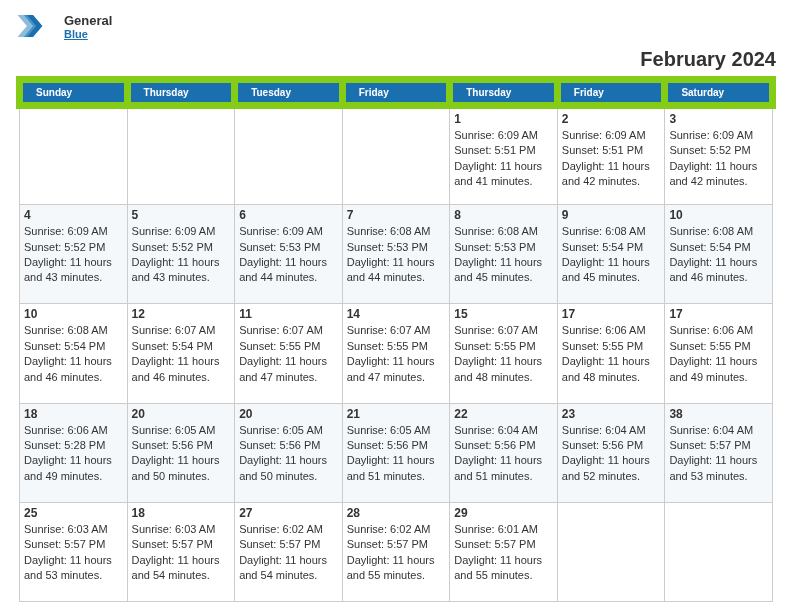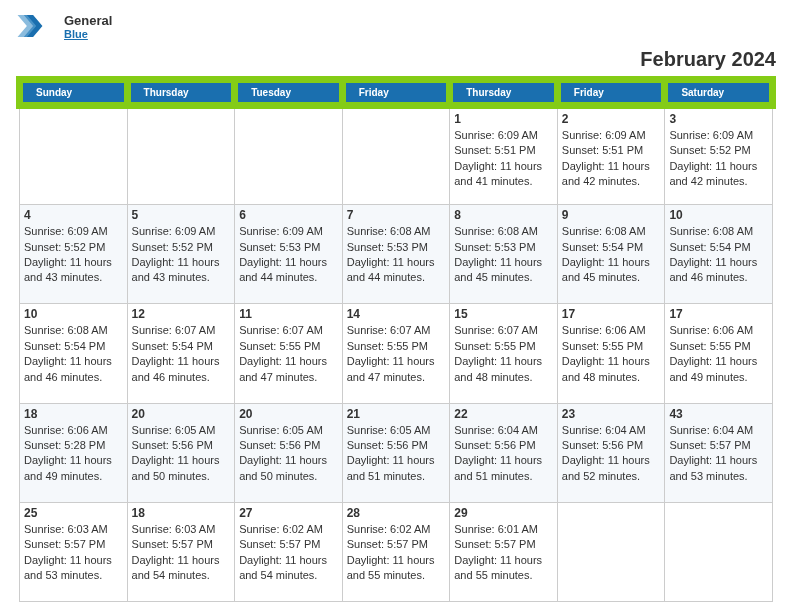--- a/index.html
+++ b/index.html
@@ -263,21 +263,21 @@
 Sunset: 5:56 PM
 Daylight: 11 hours and 51 minutes.</div>
           </td>
           <td>
             <span class="day-num">23</span>
             <div class="day-info">Sunrise: 6:04 AM
 Sunset: 5:56 PM
 Daylight: 11 hours and 52 minutes.</div>
           </td>
           <td>
-            <span class="day-num">43</span>
+            <span class="day-num">38</span>
             <div class="day-info">Sunrise: 6:04 AM
 Sunset: 5:57 PM
 Daylight: 11 hours and 53 minutes.</div>
           </td>
         </tr>
         <tr>
           <td>
             <span class="day-num">25</span>
             <div class="day-info">Sunrise: 6:03 AM
 Sunset: 5:57 PM

